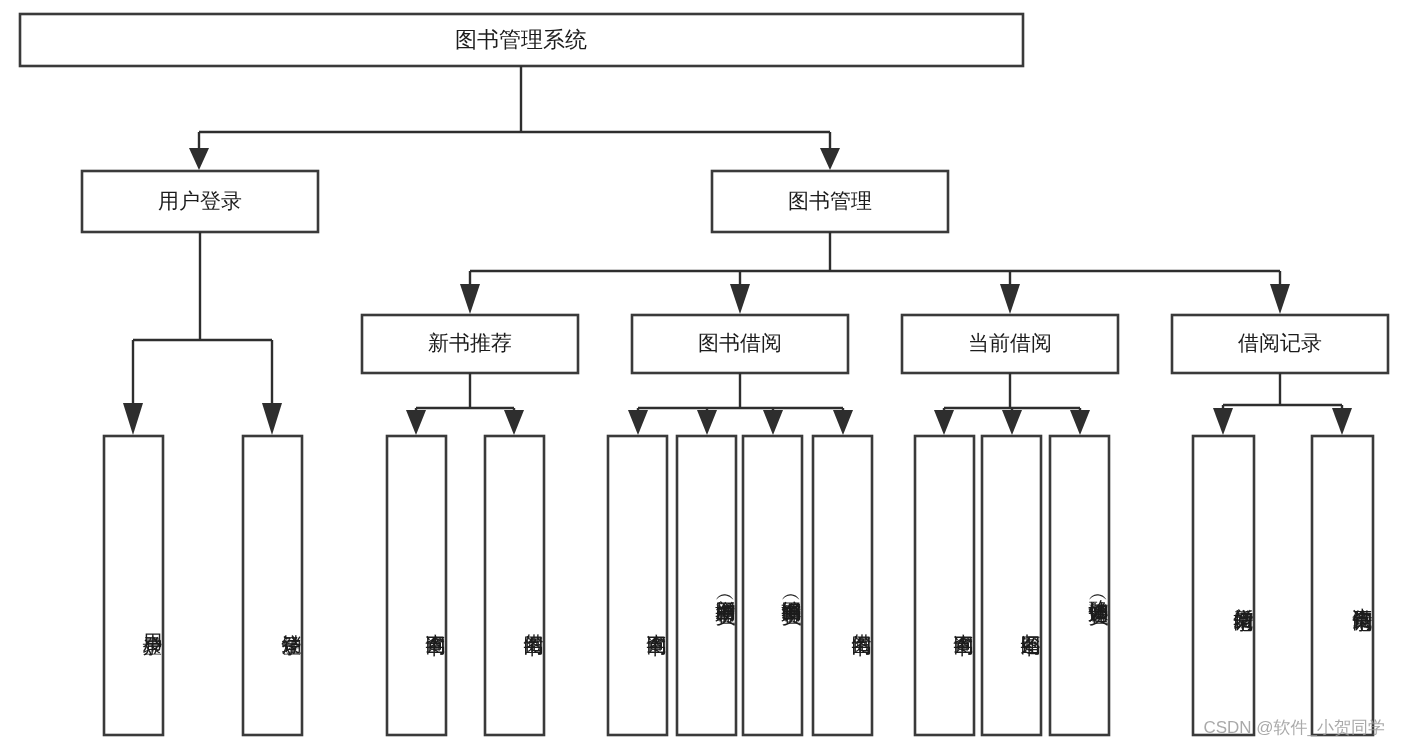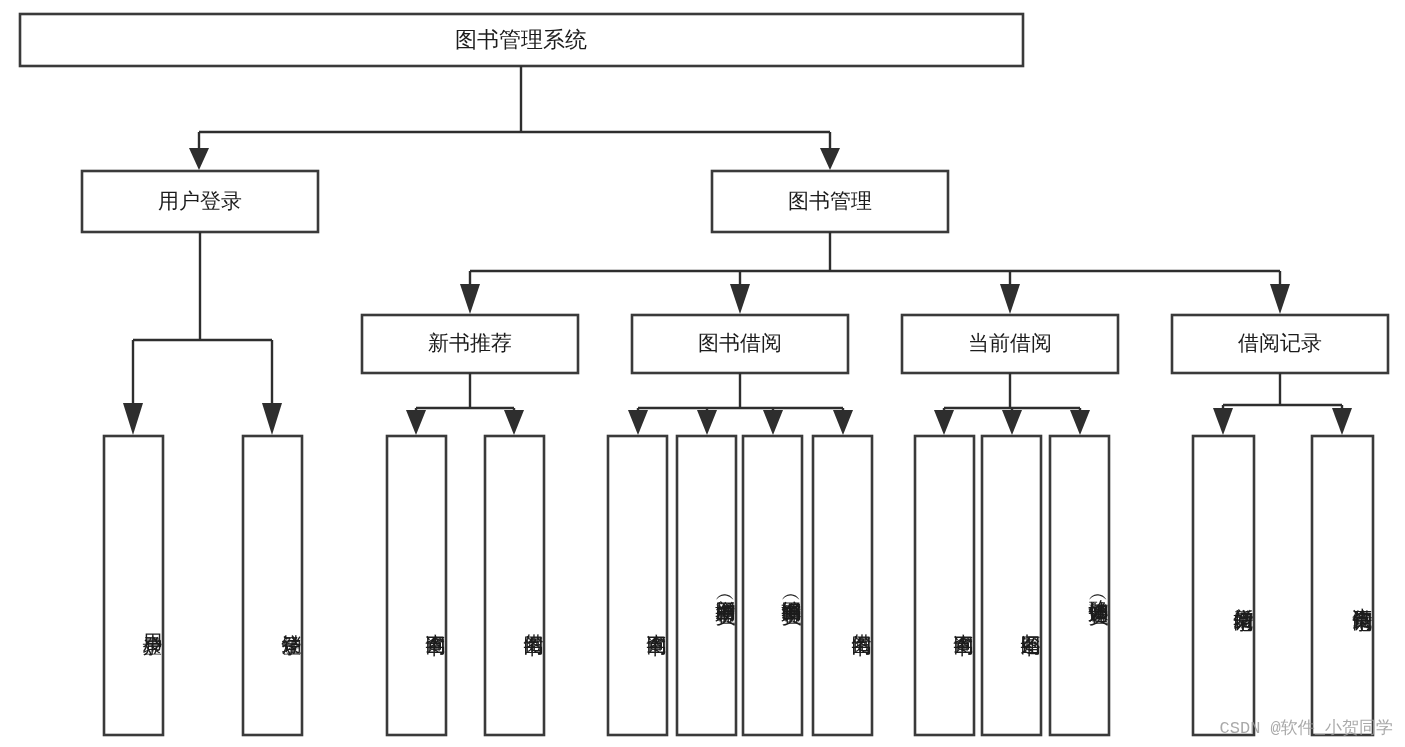--- a/index.html
+++ b/index.html
@@ -61,23 +61,23 @@
     line-height: 1;
     text-align: center;
     display: flex;
     align-items: flex-start;
     justify-content: center;
     pointer-events: none;
     white-space: nowrap;
   }
   .watermark {
     position: absolute;
-    right: 12px;
+    right: 20px;
     bottom: 8px;
-    font-family: Liberation Mono, monospace;
+    font-family: Liberation Sans, sans-serif;
     font-size: 17px;
     color: #9b9b9b;
     opacity: 0.85;
     white-space: nowrap;
   }
 </style>
 </head>
 <body>
 
 <div id="diagram-root">

